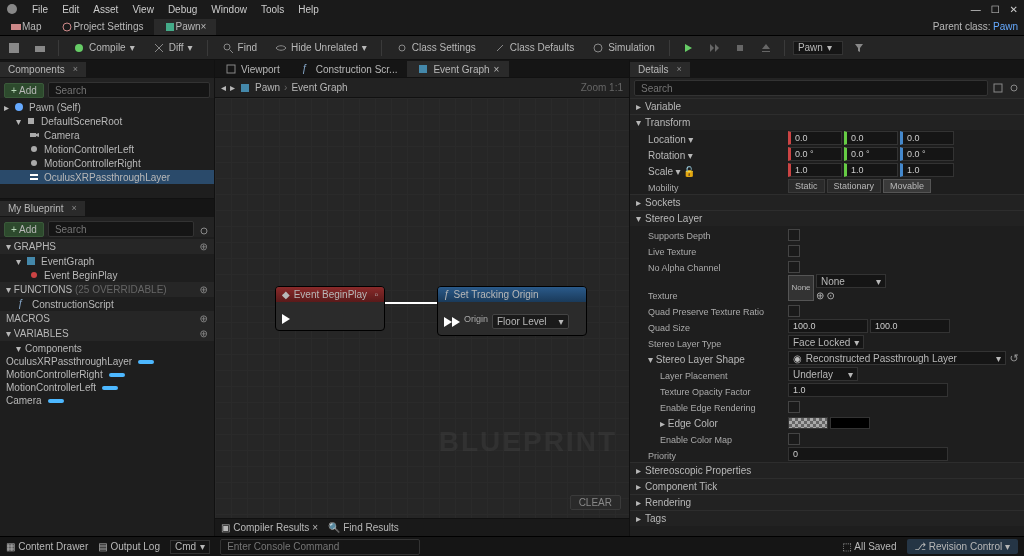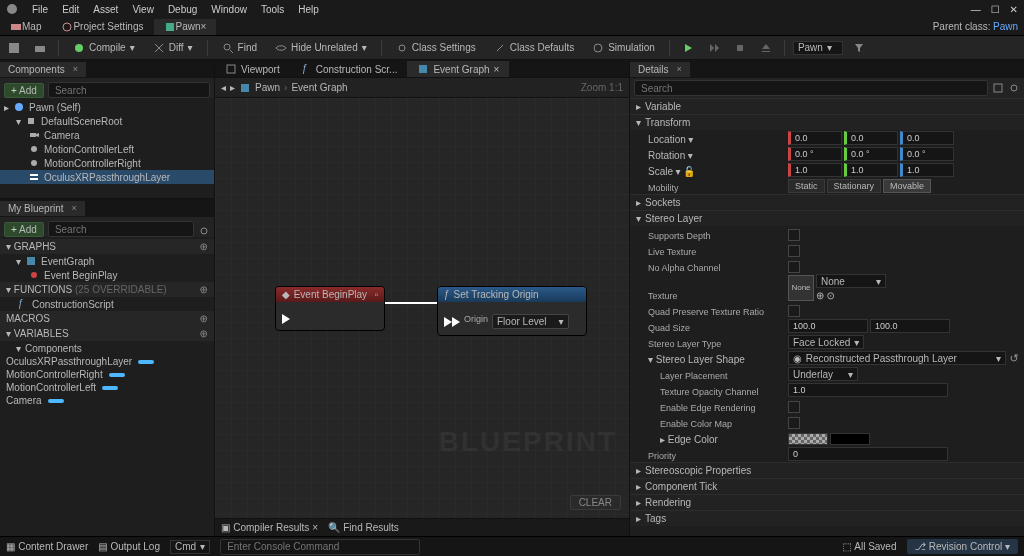--- a/index.html
+++ b/index.html
@@ -557,42 +557,42 @@
       <div class="prop sub">
           <div class="prop-label">Layer Placement</div>
           <div class="prop-ctrl">
             <div class="mini-dd2">
               <span>Underlay</span>
               <span style="margin-left:auto">▾</span>
             </div>
           </div>
         </div>
       <div class="prop sub">
-          <div class="prop-label">Texture Opacity Channel</div>
+          <div class="prop-label">Texture Opacity Factor</div>
           <div class="prop-ctrl">
             <input class="num-in" style="width: 160px;" value="1.0">
           </div>
         </div>
       <div class="prop sub">
           <div class="prop-label">Enable Edge Rendering</div>
           <div class="prop-ctrl">
             <div class="chk"></div>
           </div>
         </div>
       <div class="prop sub">
-          <div class="prop-label">Enable Color Map</div>
-          <div class="prop-ctrl">
-            <div class="chk"></div>
-          </div>
-        </div>
-      <div class="prop sub">
           <div class="prop-label"><span>▸ </span><span>Edge Color</span></div>
           <div class="prop-ctrl">
             <div class="swatch"></div>
             <div style="width:40px;height:12px;background:#000;border:1px solid #333"></div>
+          </div>
+        </div>
+      <div class="prop sub">
+          <div class="prop-label">Enable Color Map</div>
+          <div class="prop-ctrl">
+            <div class="chk"></div>
           </div>
         </div>
       <div class="prop">
           <div class="prop-label">Priority</div>
           <div class="prop-ctrl">
             <input class="num-in" style="width: 160px;" value="0">
           </div>
         </div>
       <div class="cat">
           <span>▸</span>

